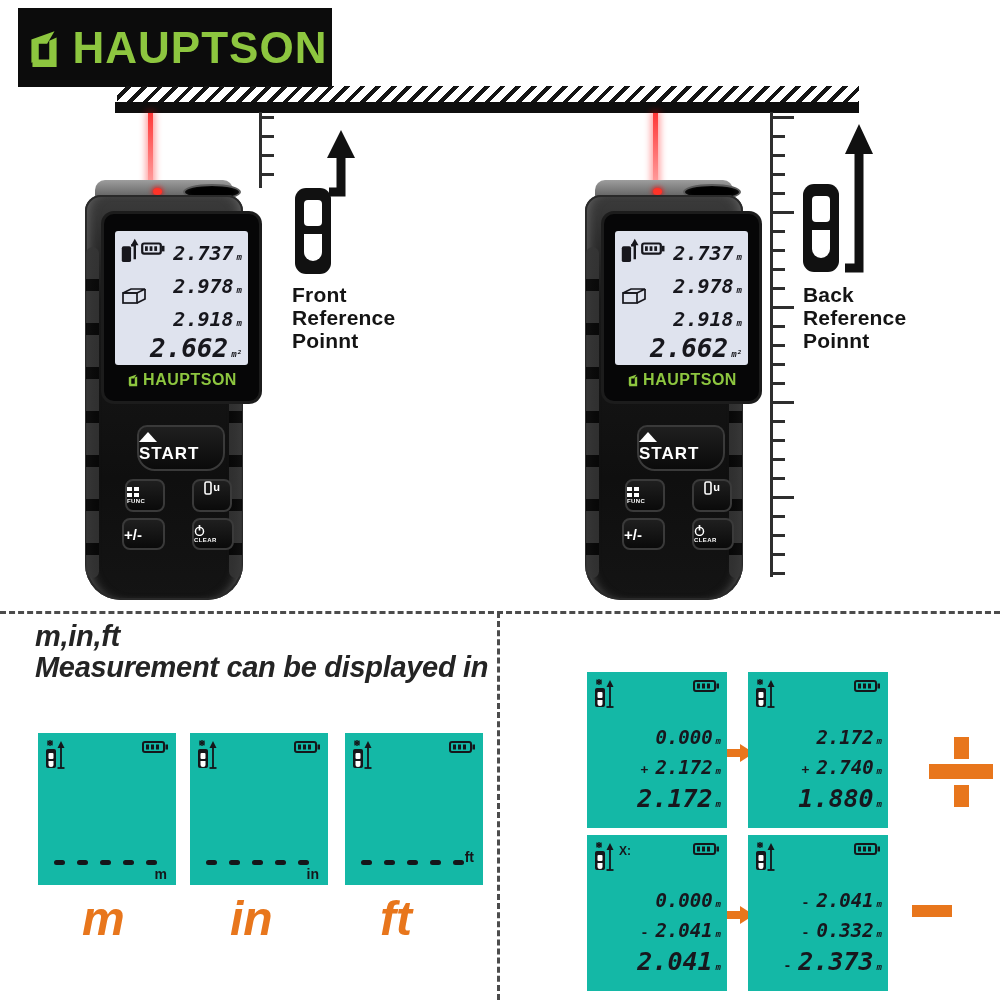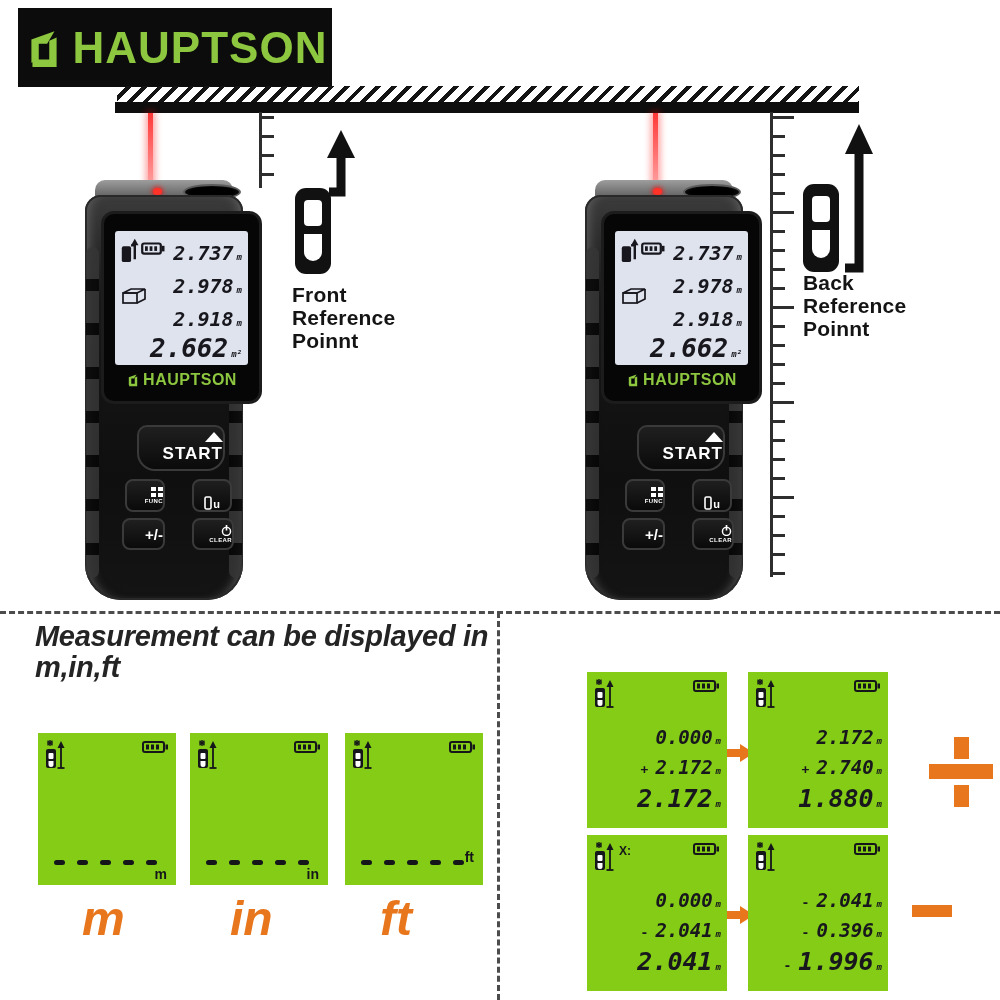--- a/index.html
+++ b/index.html
@@ -64,21 +64,21 @@
     font-family:"DejaVu Sans Mono", monospace; font-style:italic; font-weight:700; font-size:20px; }
   .scr-row .u { font-size:9px; margin-left:3px; }
   .scr-row.r1 { top:10px; } .scr-row.r2 { top:43px; } .scr-row.r3 { top:76px; }
   .scr-row.r4 { top:102px; font-size:26px; }
   .scr-devicon { position:absolute; left:4px; top:6px; }
   .scr-boxicon { position:absolute; left:6px; top:56px; }
   .scr-brand { position:absolute; left:0; right:0; top:157px; text-align:center; color:#8DC63F;
     font-weight:700; font-size:16px; letter-spacing:.5px; display:flex; align-items:center;
     justify-content:center; gap:3px; }
   .btn { position:absolute; background:linear-gradient(#1f1f1f,#0a0a0a); border:2px solid #3a3a3a;
-    color:#fff; display:flex; flex-direction:column; align-items:flex-end; justify-content:center; }
+    color:#fff; display:flex; flex-direction:column; align-items:flex-start; justify-content:center; }
   .btn-start { left:52px; top:245px; width:88px; height:46px; border-radius:10px 10px 18px 18px; }
   .btn-start .tri { width:0; height:0; border-left:9px solid transparent; border-right:9px solid transparent;
     border-bottom:10px solid #fff; margin-bottom:2px; }
   .btn-start .lbl { font-weight:700; font-size:17px; letter-spacing:1px; }
   .btn-sm { border-radius:8px; }
   .btn-func  { left:40px;  top:299px; width:40px; height:33px; }
   .btn-unit  { left:107px; top:299px; width:40px; height:33px; flex-direction:row; gap:1px; }
   .btn-pm    { left:37px;  top:338px; width:43px; height:32px; }
   .btn-clear { left:107px; top:338px; width:42px; height:32px; }
   .btn .tiny { font-size:6px; font-weight:700; letter-spacing:.4px; margin-top:1px; }
@@ -89,21 +89,21 @@
   .divider-h { position:absolute; left:0; top:611px; width:1000px; border-top:3px dashed #4c4c4c; }
   .divider-v { position:absolute; left:497px; top:612px; height:388px; border-left:3px dashed #4c4c4c; }
 
   
   .sec-title { position:absolute; font-style:italic; font-weight:700; font-size:29px; color:#242424;
     line-height:1.08; letter-spacing:-0.3px; white-space:nowrap; }
   .sec-title-left  { left:35px;  top:621px; }
   .sec-title-right { left:520px; top:624px; }
 
   
-  .panel { position:absolute; background:#84cc16; }
+  .panel { position:absolute; background:#14b8a6; }
   .mini-screen { top:733px; width:138px; height:152px; }
   .ms-m  { left:38px; } .ms-in { left:190px; } .ms-ft { left:345px; }
   .panel .p-devicon { position:absolute; left:7px; top:7px; }
   .panel .p-batt    { position:absolute; right:7px; top:7px; }
   .ms-dashes { position:absolute; left:16px; bottom:20px; display:flex; gap:12px; align-items:center; }
   .dash { width:11px; height:5px; background:#15161a; border-radius:2.5px; }
   .ms-unit { position:absolute; right:9px; font-weight:700; font-size:14px; color:#15161a; }
   .ms-m .ms-unit, .ms-in .ms-unit { bottom:3px; }
   .ms-ft .ms-unit { bottom:20px; }
   .unit-label { position:absolute; top:891px; font-style:italic; font-weight:700; font-size:48px;
@@ -314,32 +314,32 @@
     <div>Poinnt</div>
   </div>
 
   <svg class="ref-icon" style="left:801px; top:122px;" width="74" height="152" viewBox="0 0 74 152">
     <rect x="2" y="62" width="36" height="88" rx="11" fill="#111"></rect>
     <rect x="11" y="74" width="18" height="26" rx="4" fill="#fff"></rect>
     <path d="M11 108 h18 v19 a9 9 0 0 1 -18 0 z" fill="#fff"></path>
     <path d="M44 146 H58 V30" fill="none" stroke="#111" stroke-width="9"></path>
     <polygon points="58,2 44,32 72,32" fill="#111"></polygon>
   </svg>
-  <div class="ref-text" style="left:803px; top:271px;">
+  <div class="ref-text" style="left:803px; top:283px;">
     <div>Back</div>
     <div>Reference</div>
     <div>Poinnt</div>
   </div>
 
   <div class="divider-h"></div>
   <div class="divider-v"></div>
 
   <div class="sec-title sec-title-left">
+    <div>m,in,ft</div>
     <div>Measurement can be displayed in</div>
-    <div>m,in,ft</div>
   </div>
 
   <div class="panel mini-screen ms-m">
     <svg class="p-devicon" width="26" height="32" viewBox="0 0 26 32">
       <g stroke="#15161a" stroke-width="1.4">
           <line x1="2" y1="3" x2="8" y2="3"></line>
           <line x1="5" y1="0" x2="5" y2="6"></line>
           <line x1="2.5" y1="0.8" x2="7.5" y2="5.2"></line>
           <line x1="7.5" y1="0.8" x2="2.5" y2="5.2"></line>
         </g>
@@ -557,20 +557,20 @@
     </svg>
     <svg class="p-batt" width="27" height="14" viewBox="0 0 27 14">
       <rect x="1" y="2" width="21" height="10" rx="2" fill="none" stroke="#15161a" stroke-width="2"></rect>
       <rect x="4" y="4.5" width="3" height="5" fill="#15161a"></rect>
         <rect x="9" y="4.5" width="3" height="5" fill="#15161a"></rect>
         <rect x="14" y="4.5" width="3" height="5" fill="#15161a"></rect>
       <rect x="23.5" y="4.5" width="2.5" height="5" fill="#15161a"></rect>
     </svg>
     <div class="cs-rows">
       <div class="cs-row c1"><span class="op">-</span><span>2.041</span><span class="u">m</span></div>
-      <div class="cs-row c2"><span class="op">-</span><span>0.396</span><span class="u">m</span></div>
-      <div class="cs-row c3"><span class="op">-</span><span>1.996</span><span class="u">m</span></div>
+      <div class="cs-row c2"><span class="op">-</span><span>0.332</span><span class="u">m</span></div>
+      <div class="cs-row c3"><span class="op">-</span><span>2.373</span><span class="u">m</span></div>
     </div>
   </div>
 
   <div class="minus-icon"></div>
 
 </div>
 
 </body></html>

